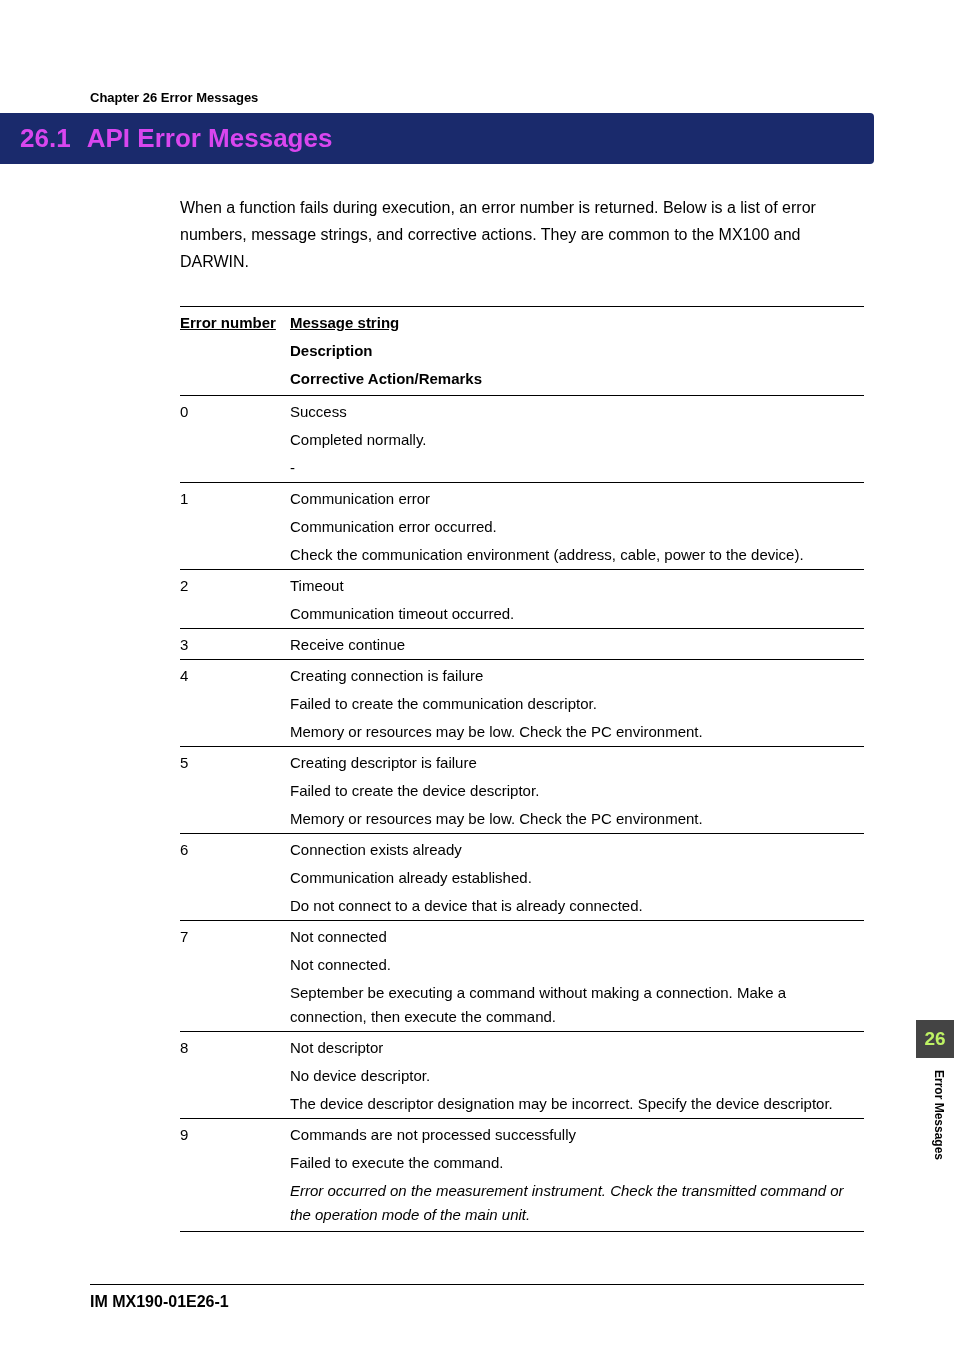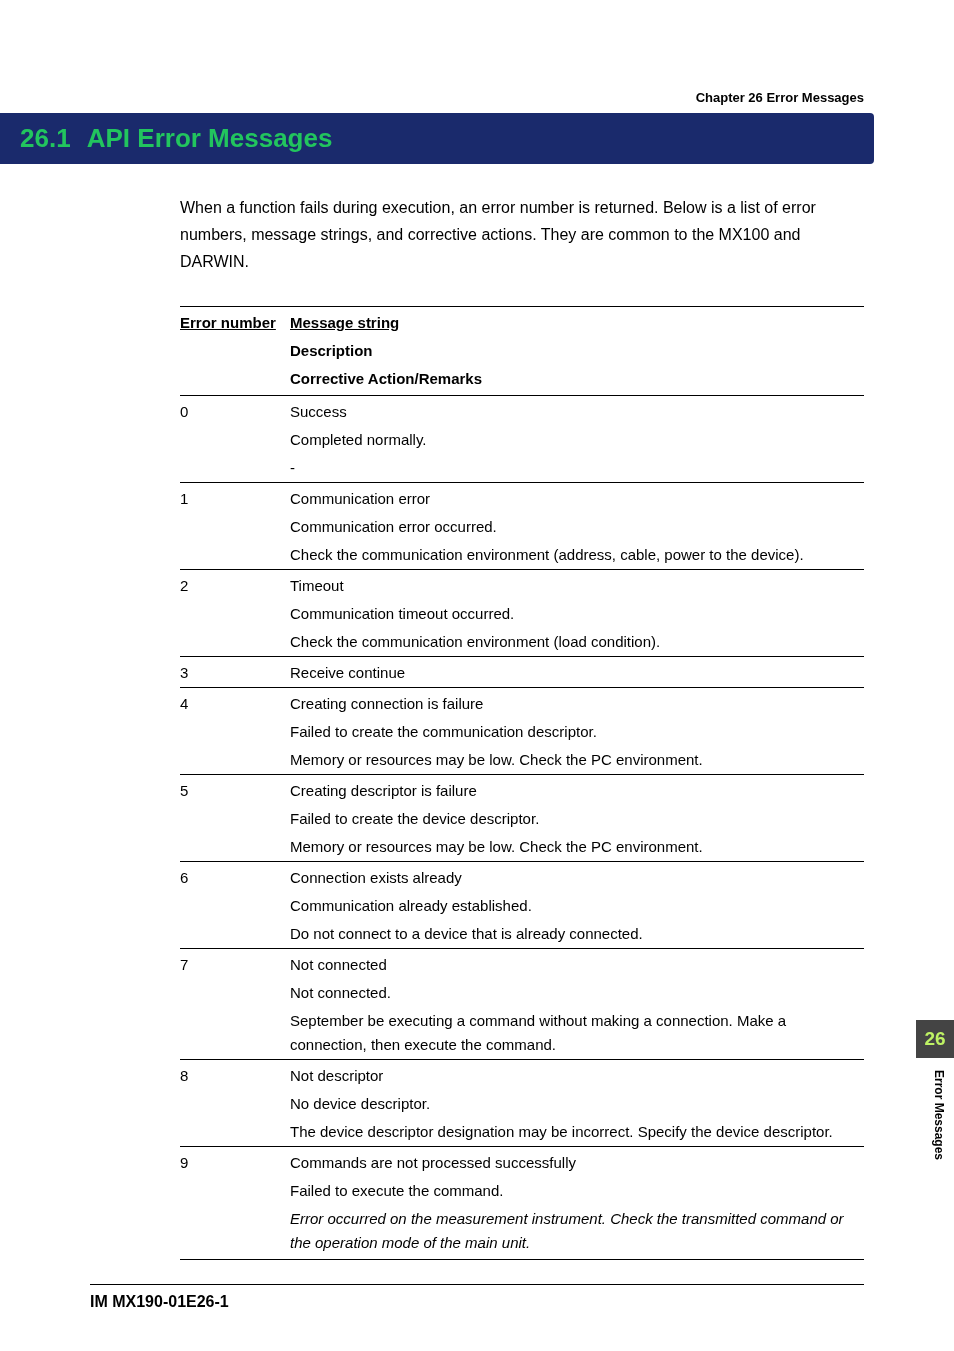--- a/index.html
+++ b/index.html
@@ -12,25 +12,24 @@
       background: #fff;
       width: 954px;
       height: 1351px;
       position: relative;
       padding: 90px 90px 40px 90px;
     }
     .chapter-header {
       font-size: 13px;
       font-weight: bold;
       margin-bottom: 8px;
-      text-align: right;
     }
     .section-title-bar {
       background: #1a2a6c;
-      color: #22c55e;
+      color: #d946ef;
       padding: 10px 20px;
       margin-left: -90px;
       margin-right: -10px;
       margin-bottom: 30px;
       border-radius: 0 4px 4px 0;
     }
     .section-title-bar span {
       font-size: 26px;
       font-weight: bold;
     }
@@ -162,24 +161,20 @@
       </tr>
 
   <tr class="entry-first">
         <td class="col-num">2</td>
         <td>Timeout</td>
       </tr>
   <tr>
         <td></td>
         <td>Communication timeout occurred.</td>
       </tr>
-  <tr>
-        <td></td>
-        <td>Check the communication environment (load condition).</td>
-      </tr>
 
   <tr class="entry-first">
         <td class="col-num">3</td>
         <td>Receive continue</td>
       </tr>
 
   <tr class="entry-first">
         <td class="col-num">4</td>
         <td>Creating connection is failure</td>
       </tr>

